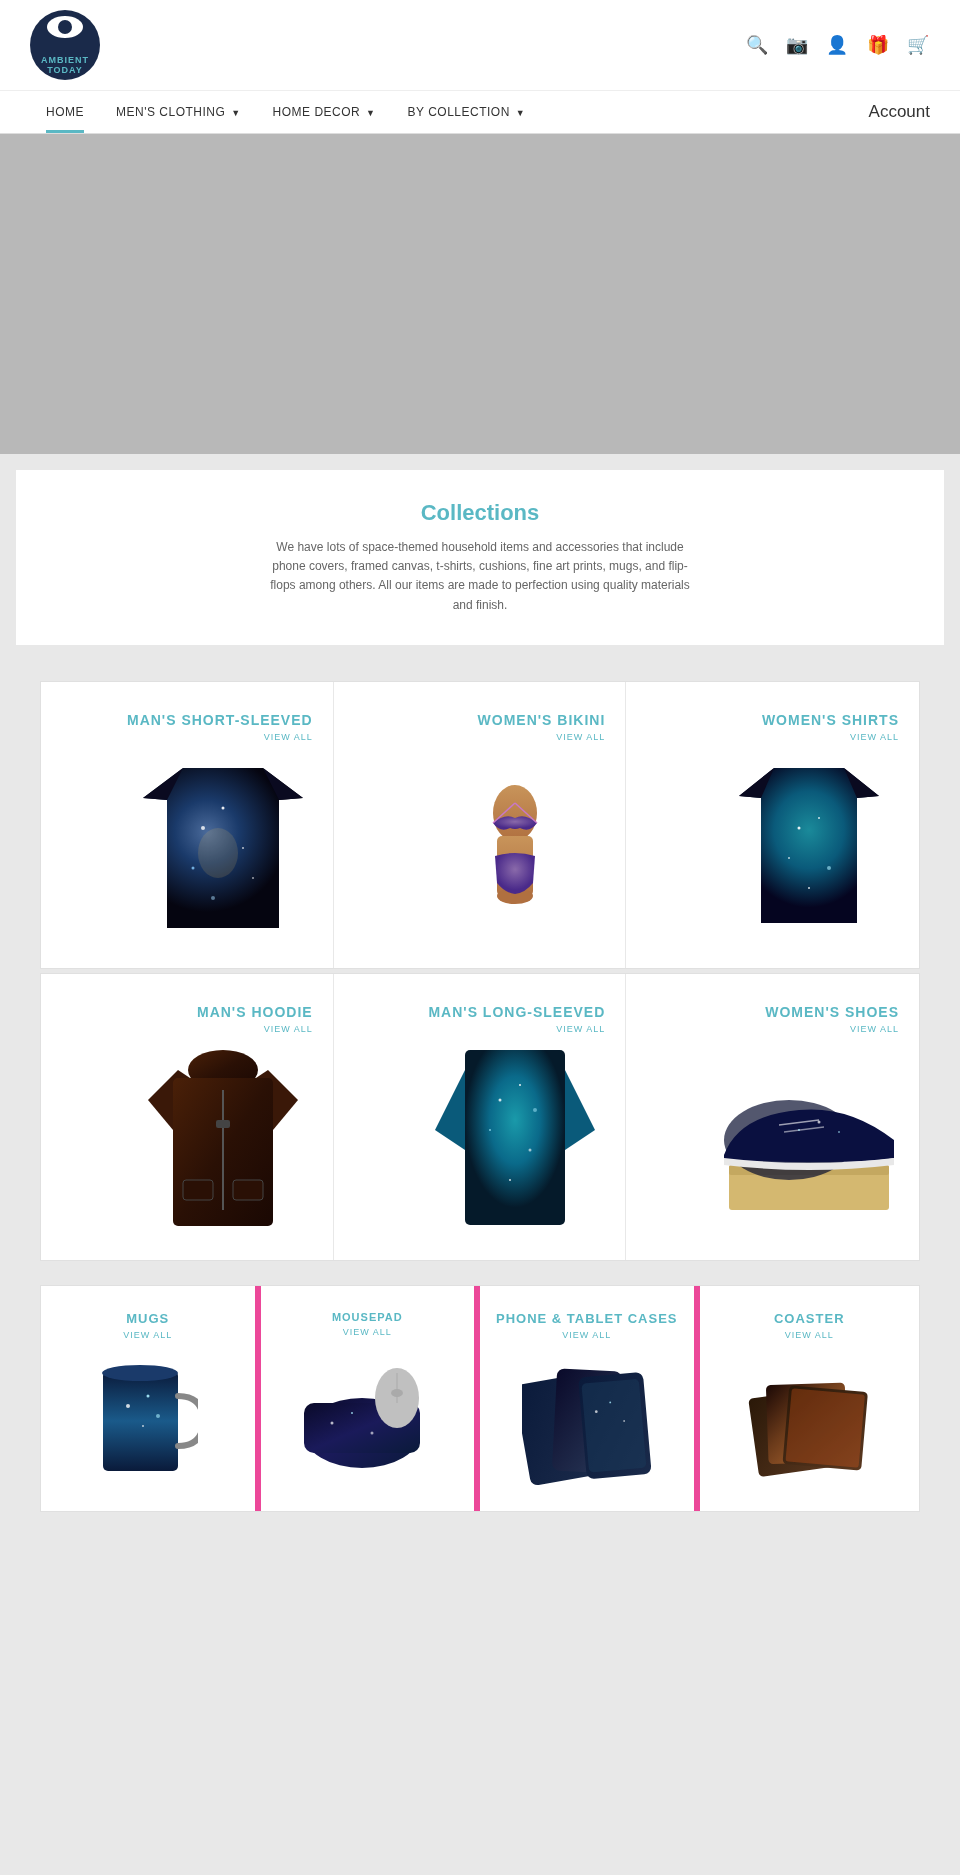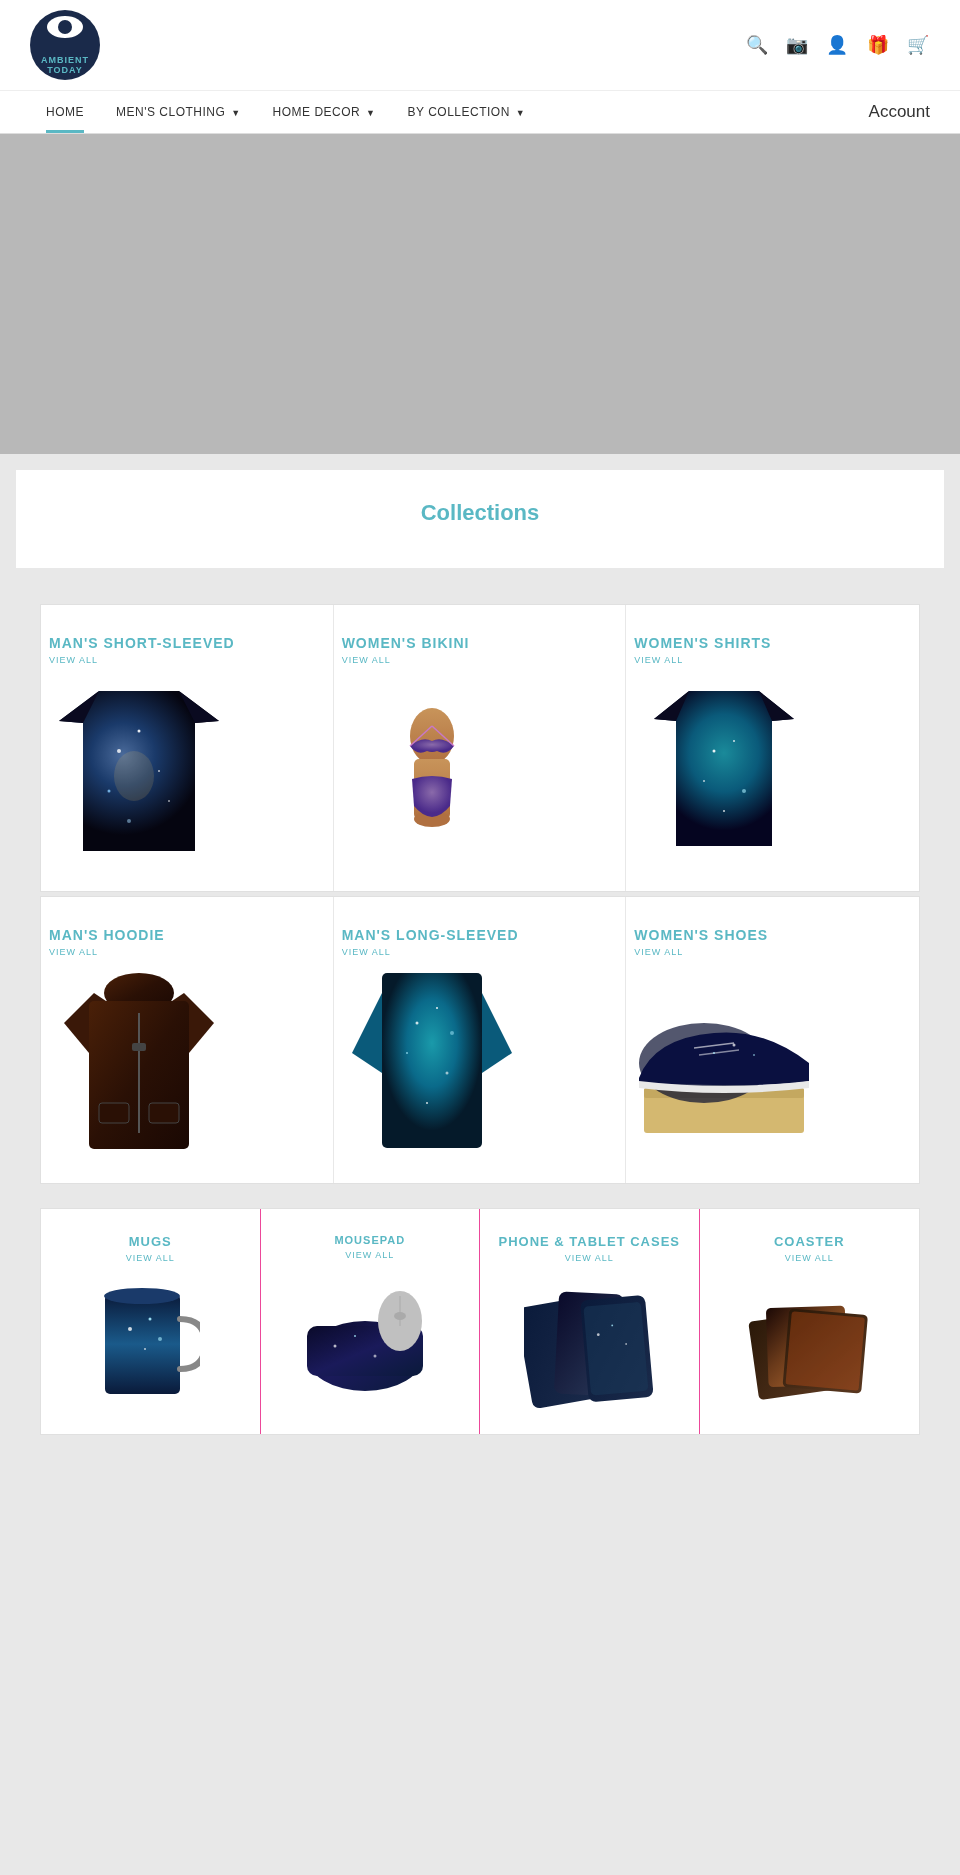--- a/index.html
+++ b/index.html
@@ -139,26 +139,26 @@
       padding: 20px 40px;
     }
     .grid-section {
       background: #fff;
       margin-bottom: 4px;
       display: grid;
       grid-template-columns: repeat(3, 1fr);
       border: 1px solid #e0e0e0;
     }
     .grid-item {
-      padding: 30px 8px;
+      padding: 30px 20px;
       text-align: center;
       border-right: 1px solid #e8e8e8;
       display: flex;
       flex-direction: column;
-      align-items: flex-start;
+      align-items: flex-end;
     }
     .grid-item:last-child {
       border-right: none;
     }
     .grid-item-title {
       color: #5ab8c4;
       font-size: 14px;
       font-weight: bold;
       letter-spacing: 1px;
       text-transform: uppercase;
@@ -180,21 +180,21 @@
     }
     .acc-section {
       background: #fff;
       display: grid;
       grid-template-columns: repeat(4, 1fr);
       border: 1px solid #e0e0e0;
     }
     .acc-item {
       padding: 25px 15px;
       text-align: center;
-      border-right: 1px solid #ec4899;
+      border-right: 6px solid #ec4899;
       display: flex;
       flex-direction: column;
       align-items: center;
     }
     .acc-item:last-child { border-right: none; }
 
     
     .img-wrapper {
       width: 180px;
       height: 180px;
@@ -247,20 +247,21 @@
   </div>
   <div class="nav-item-account">
     <span>Account</span>
   </div>
 </nav>
 
 <div class="hero"></div>
 
 <div class="collections-header">
   <h2 class="collections-title">Collections</h2>
+  <p class="collections-desc">We have lots of space-themed household items and accessories that include phone covers, framed canvas, t-shirts, cushions, fine art prints, mugs, and flip-flops among others. All our items are made to perfection using quality materials and finish.</p>
 </div>
 
 <div class="product-grid">
   <div class="grid-section">
 
     <div class="grid-item">
       <div class="grid-item-title">MAN'S SHORT-SLEEVED</div>
       <div class="grid-item-viewall">VIEW ALL</div>
       <div class="img-wrapper">
         <svg width="160" height="160" viewBox="0 0 160 160">

